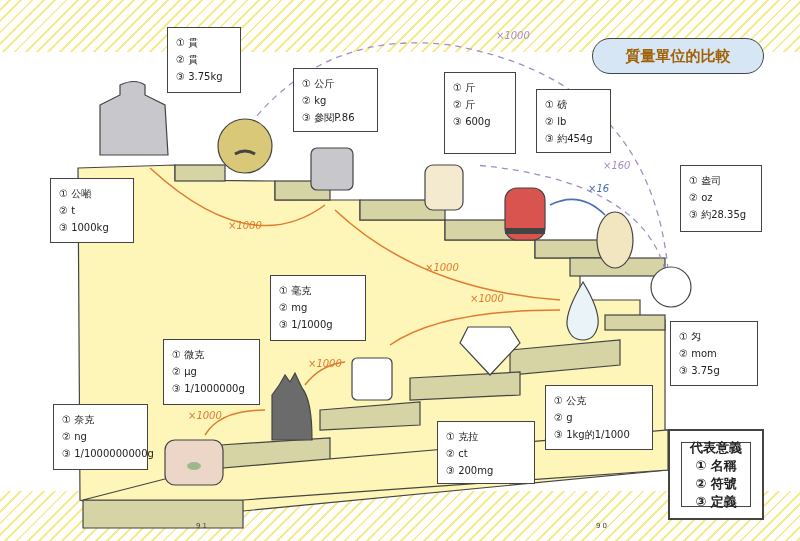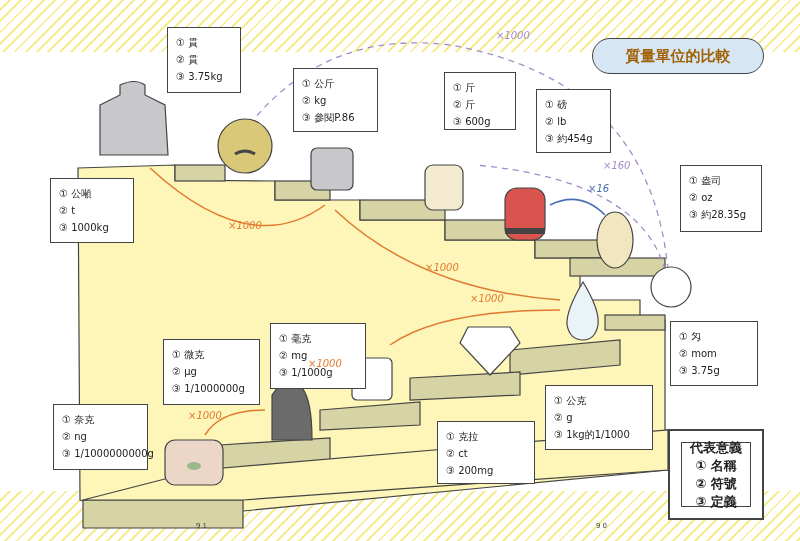--- a/index.html
+++ b/index.html
@@ -106,21 +106,21 @@
 <div class="bubble" style="left:167px;top:27px;width:74px;height:66px;">
   <div class="line">① 貫</div>
   <div class="line">② 貫</div>
   <div class="line">③ 3.75kg</div>
 </div>
 <div class="bubble" style="left:293px;top:68px;width:85px;height:64px;">
   <div class="line">① 公斤</div>
   <div class="line">② kg</div>
   <div class="line">③ 參閱P.86</div>
 </div>
-<div class="bubble" style="left:444px;top:72px;width:72px;height:58px;">
+<div class="bubble" style="left:444px;top:72px;width:72px;height:82px;">
   <div class="line">① 斤</div>
   <div class="line">② 斤</div>
   <div class="line">③ 600g</div>
 </div>
 <div class="bubble" style="left:536px;top:89px;width:75px;height:64px;">
   <div class="line">① 磅</div>
   <div class="line">② lb</div>
   <div class="line">③ 約454g</div>
 </div>
 <div class="bubble" style="left:680px;top:165px;width:82px;height:67px;">
@@ -136,21 +136,21 @@
 <div class="bubble" style="left:545px;top:385px;width:108px;height:65px;">
   <div class="line">① 公克</div>
   <div class="line">② g</div>
   <div class="line">③ 1kg的1/1000</div>
 </div>
 <div class="bubble" style="left:437px;top:421px;width:98px;height:63px;">
   <div class="line">① 克拉</div>
   <div class="line">② ct</div>
   <div class="line">③ 200mg</div>
 </div>
-<div class="bubble" style="left:270px;top:275px;width:96px;height:66px;margin-top:48px;">
+<div class="bubble" style="left:270px;top:275px;width:96px;height:66px;">
   <div class="line">① 毫克</div>
   <div class="line">② mg</div>
   <div class="line">③ 1/1000g</div>
 </div>
 <div class="bubble" style="left:163px;top:339px;width:97px;height:66px;">
   <div class="line">① 微克</div>
   <div class="line">② μg</div>
   <div class="line">③ 1/1000000g</div>
 </div>
 <div class="bubble" style="left:53px;top:404px;width:95px;height:66px;">

